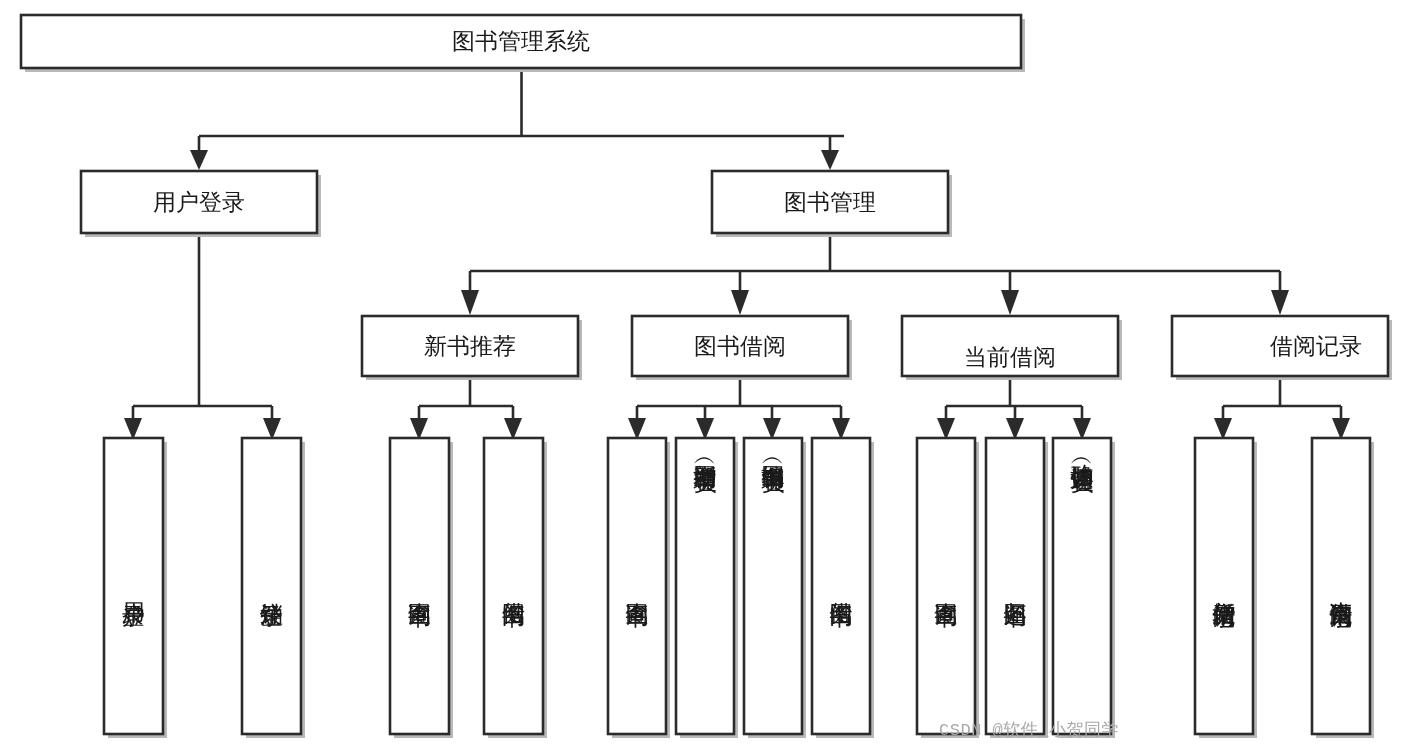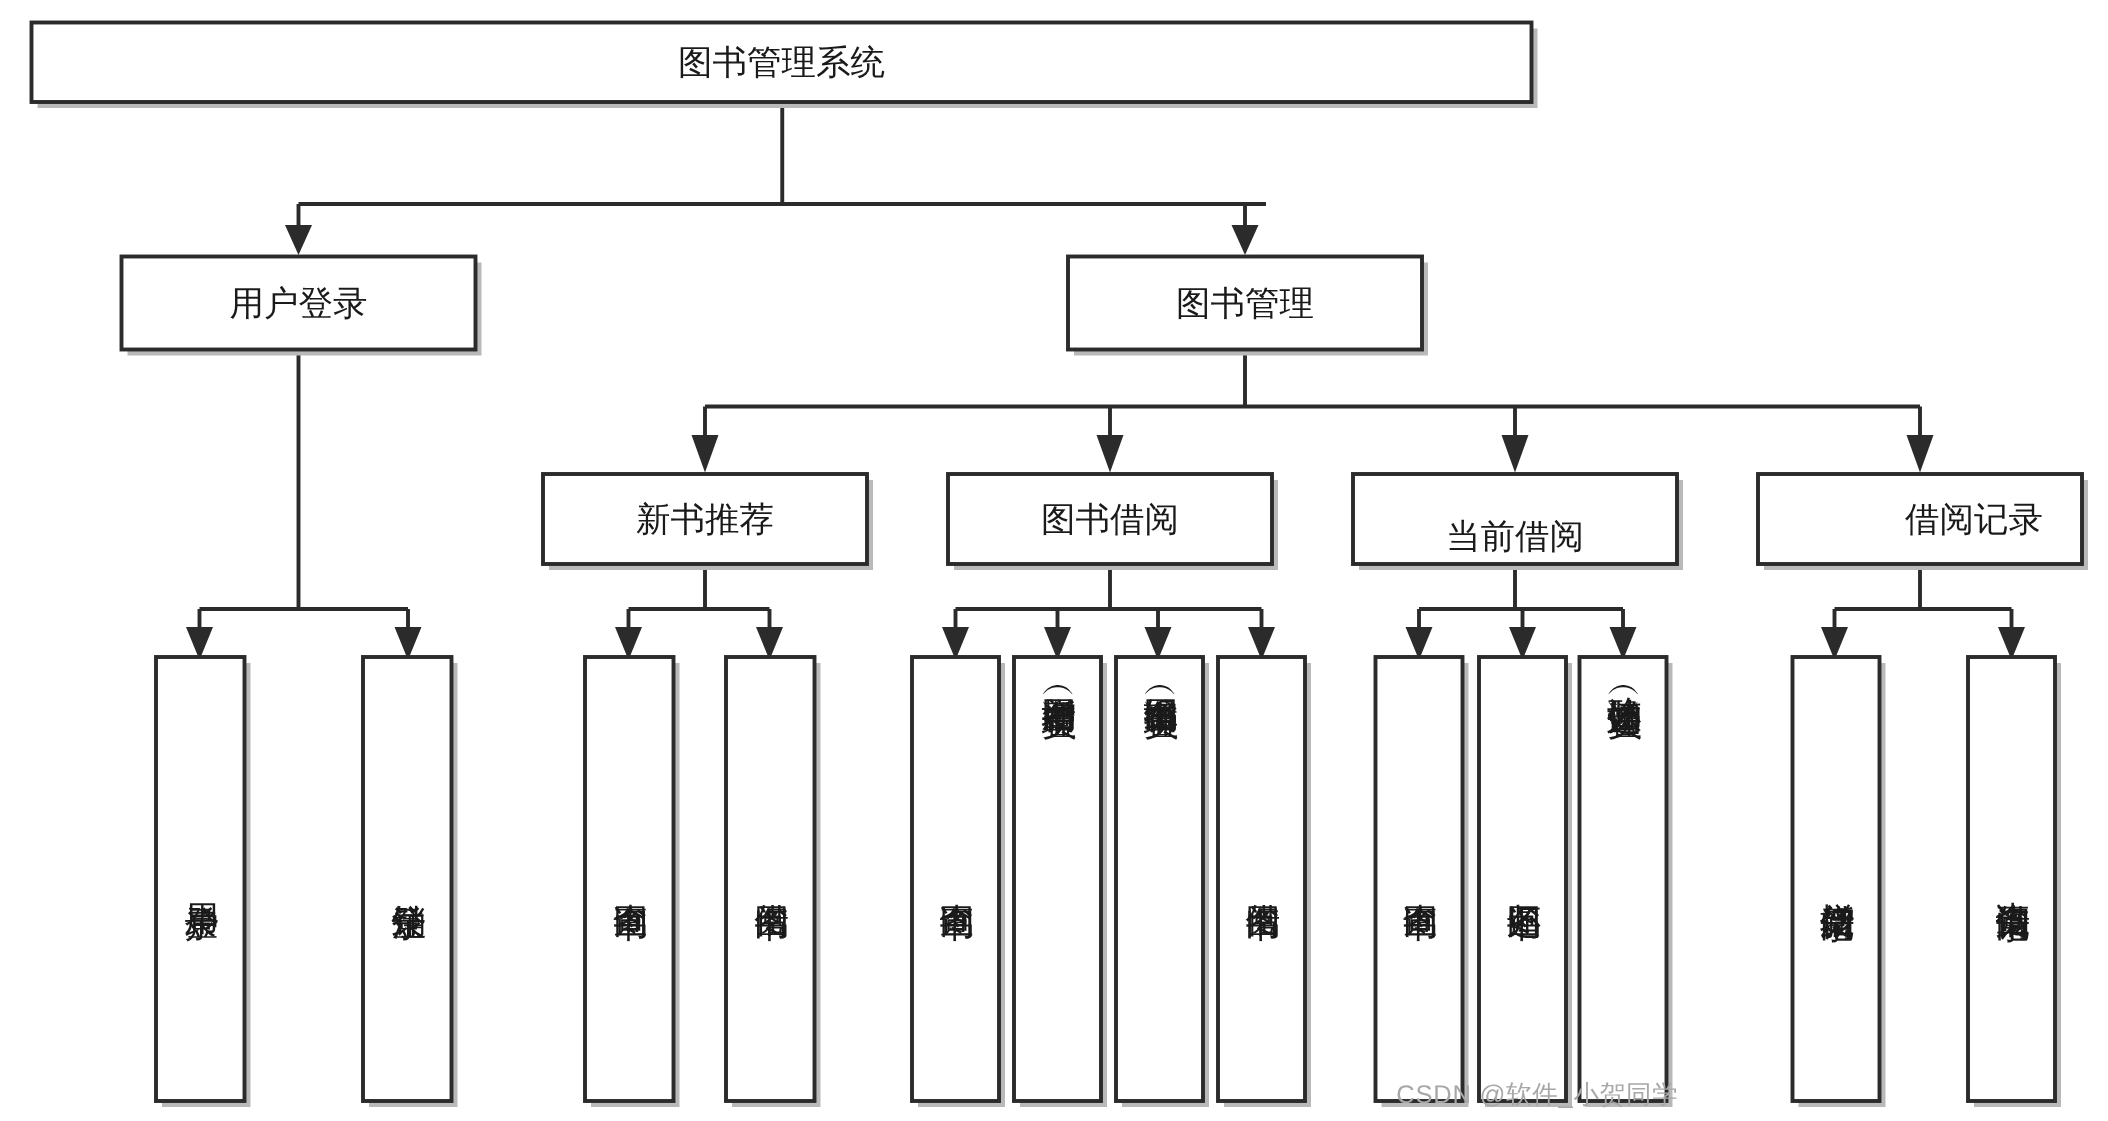--- a/index.html
+++ b/index.html
@@ -72,21 +72,21 @@
   .htext {
     font-family: "DejaVu Sans", "Liberation Sans", sans-serif;
     font-size: 23px;
     color: #1a1a1a;
     white-space: nowrap;
   }
   #watermark {
     position: absolute;
     right: 8px;
     bottom: 6px;
-    font-family: Liberation Sans, sans-serif;
+    font-family: Liberation Mono, monospace;
     font-size: 17px;
     color: #a8a8a8;
     letter-spacing: 0.5px;
     white-space: nowrap;
     pointer-events: none;
   }
 </style>
 </head>
 <body>
 

